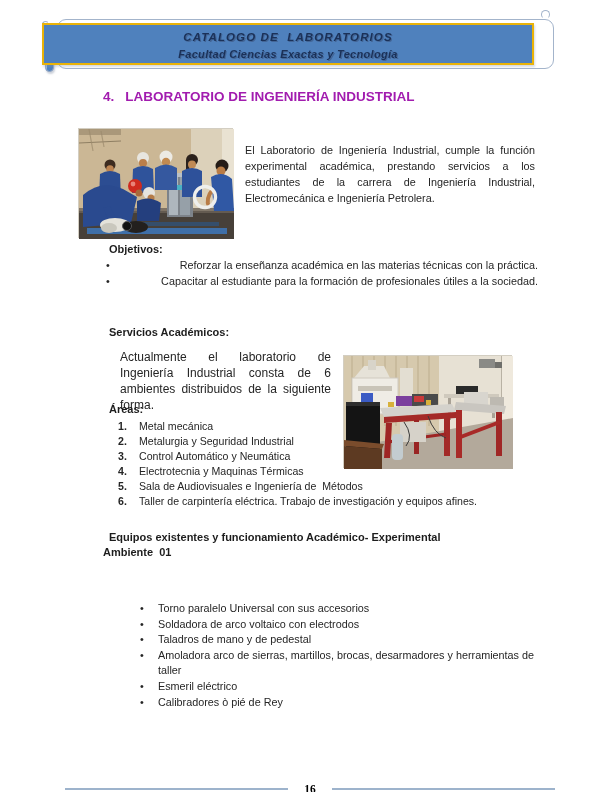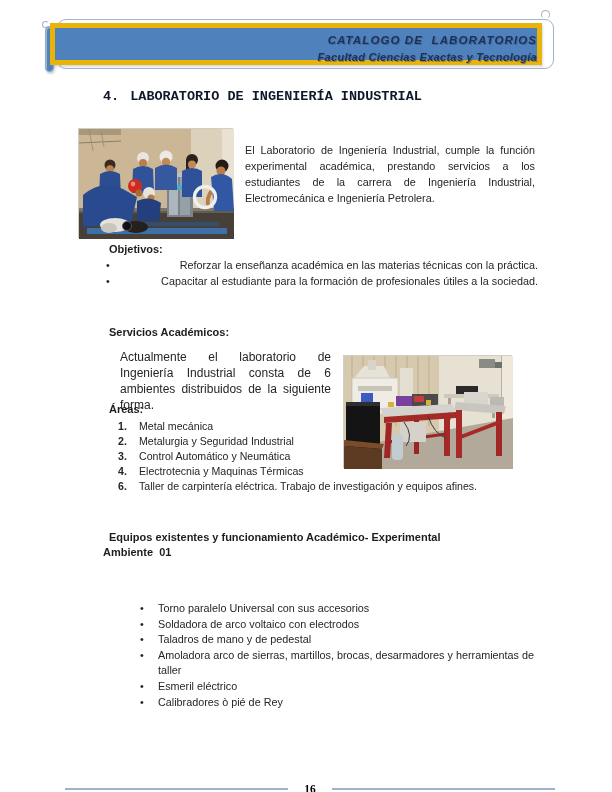--- a/index.html
+++ b/index.html
@@ -23,38 +23,38 @@
   .hdr-tab-curl {
     position:absolute; left:42px; top:21px; width:7px; height:7px;
     border:1.2px solid #a3b4cb; border-radius:50%; border-right-color:transparent;
   }
   .hdr-tab {
     position:absolute; left:45px; top:26px; width:9px; height:46px;
     background:#4f81bd; border:1px solid #93a7c4; border-radius:5px;
     box-shadow:inset 1px 1px 0 rgba(255,255,255,.45), 1px 2px 2px rgba(140,150,170,.45);
   }
   .hdr-box {
-    position:absolute; left:50px; top:23px; width:492px; height:42px;
-    background:#4f81bd; border:5px solid #eab308;
+    position:absolute; left:42px; top:23px; width:492px; height:42px;
+    background:#4f81bd; border:2px solid #eab308;
     box-shadow:1px 2px 2px rgba(140,152,175,.35);
-    text-align:right; padding-top:4px;
+    text-align:center; padding-top:4px;
   }
   .hdr-line {
     font-style:italic; font-weight:700; color:#1b3158;
     text-shadow:1.1px 1.1px 0 rgba(58,80,120,.55);
     line-height:17px;
   }
   .hdr-line1 { font-size:11.5px; letter-spacing:1.1px; }
   .hdr-line2 { font-size:11px;  letter-spacing:0.3px; }
 
   
   .sec-title {
     position:absolute; left:103px; top:89px;
-    font-family:Liberation Mono, monospace;
-    font-size:13.5px; font-weight:700; color:#0f172a;
+    font-family:Liberation Sans, sans-serif;
+    font-size:13.5px; font-weight:700; color:#a21caf;
   }
   .sec-title .num { margin-right:11px; }
 
   .h { position:absolute; font-size:11px; font-weight:700; color:#1d1d1d;margin-left:30px; }
   .h-obj   { left:79px; top:243px; }
   .h-serv  { left:79px; top:326px; }
   .h-areas { left:79px; top:403px; }
   .h-equip { left:79px; top:531px; }
   .h-amb   { left:73px; top:546px; }
   .h-sub   { left:120px; top:575px; }
@@ -240,20 +240,21 @@
       <path d="M0 90 L38 93 L38 113 L0 113 Z" fill="#5d3a22"></path>
     </svg>
   </div>
 
   <div class="h h-areas">Áreas:</div>
   <ol class="areas-list">
     <li><span class="n">1.</span><span class="t prewrap">Metal mecánica</span></li>
     <li><span class="n">2.</span><span class="t prewrap">Metalurgia y Seguridad Industrial</span></li>
     <li><span class="n">3.</span><span class="t prewrap">Control Automático y Neumática</span></li>
     <li><span class="n">4.</span><span class="t prewrap">Electrotecnia y Maquinas Térmicas</span></li>
+    <li><span class="n">5.</span><span class="t prewrap">Sala de Audiovisuales e Ingeniería de  Métodos</span></li>
     <li><span class="n">6.</span><span class="t prewrap">Taller de carpintería eléctrica. Trabajo de investigación y equipos afines.</span></li>
   </ol>
 
   <div class="h h-equip">Equipos existentes y funcionamiento Académico- Experimental</div>
   <div class="h h-amb prewrap">Ambiente  01</div>
 
   <ul class="equip-list">
     <li>Torno paralelo Universal con sus accesorios</li>
     <li>Soldadora de arco voltaico con electrodos</li>
     <li>Taladros de mano y de pedestal</li>

